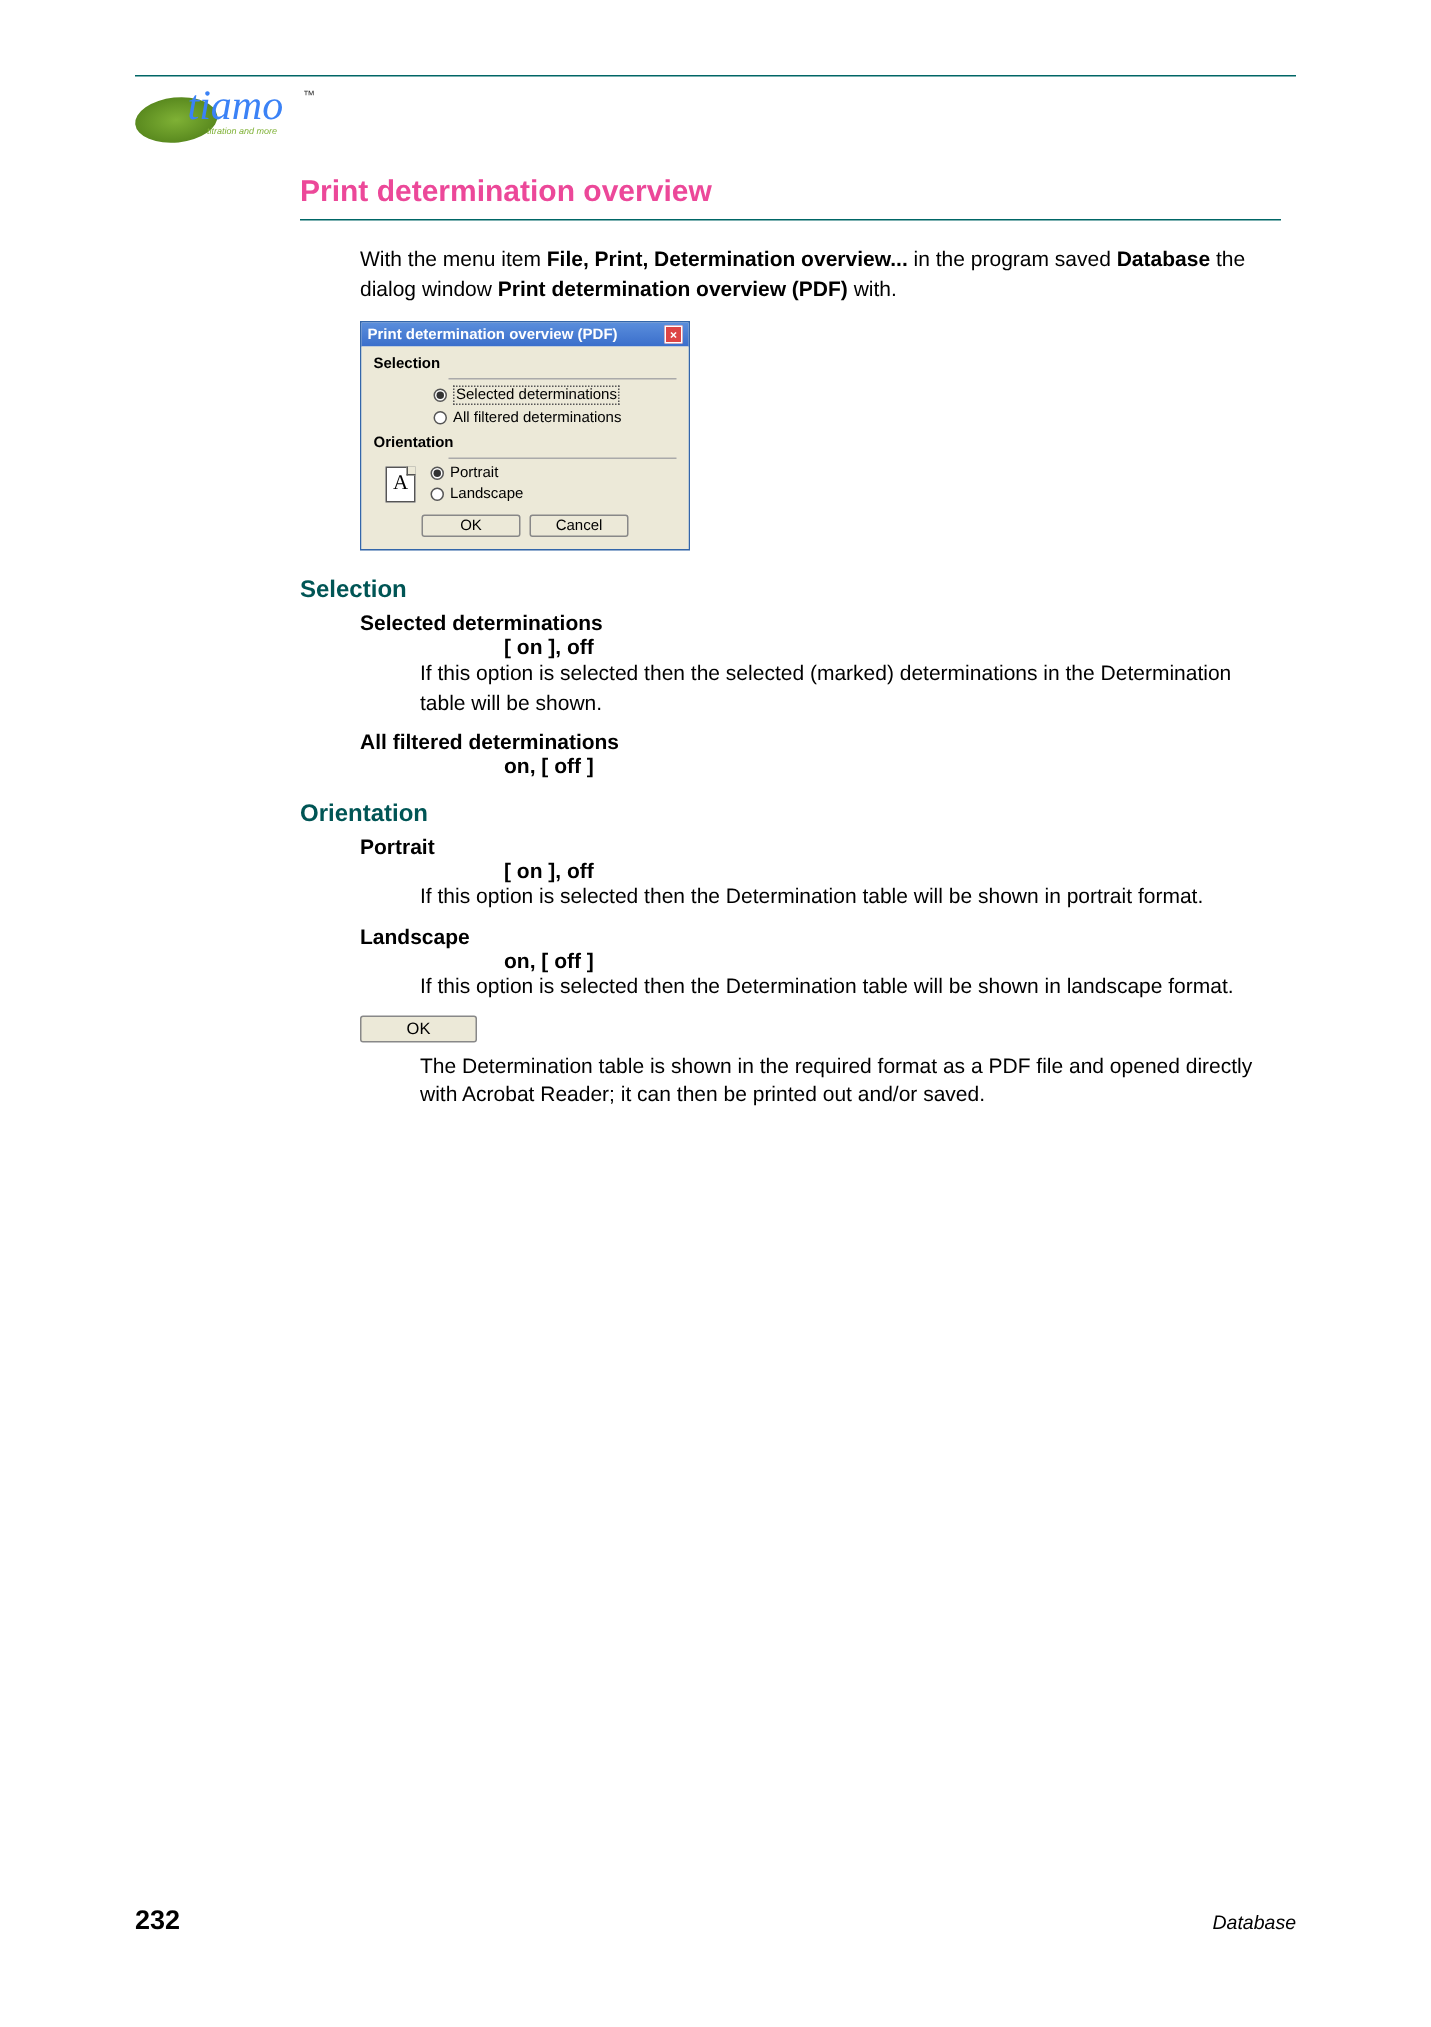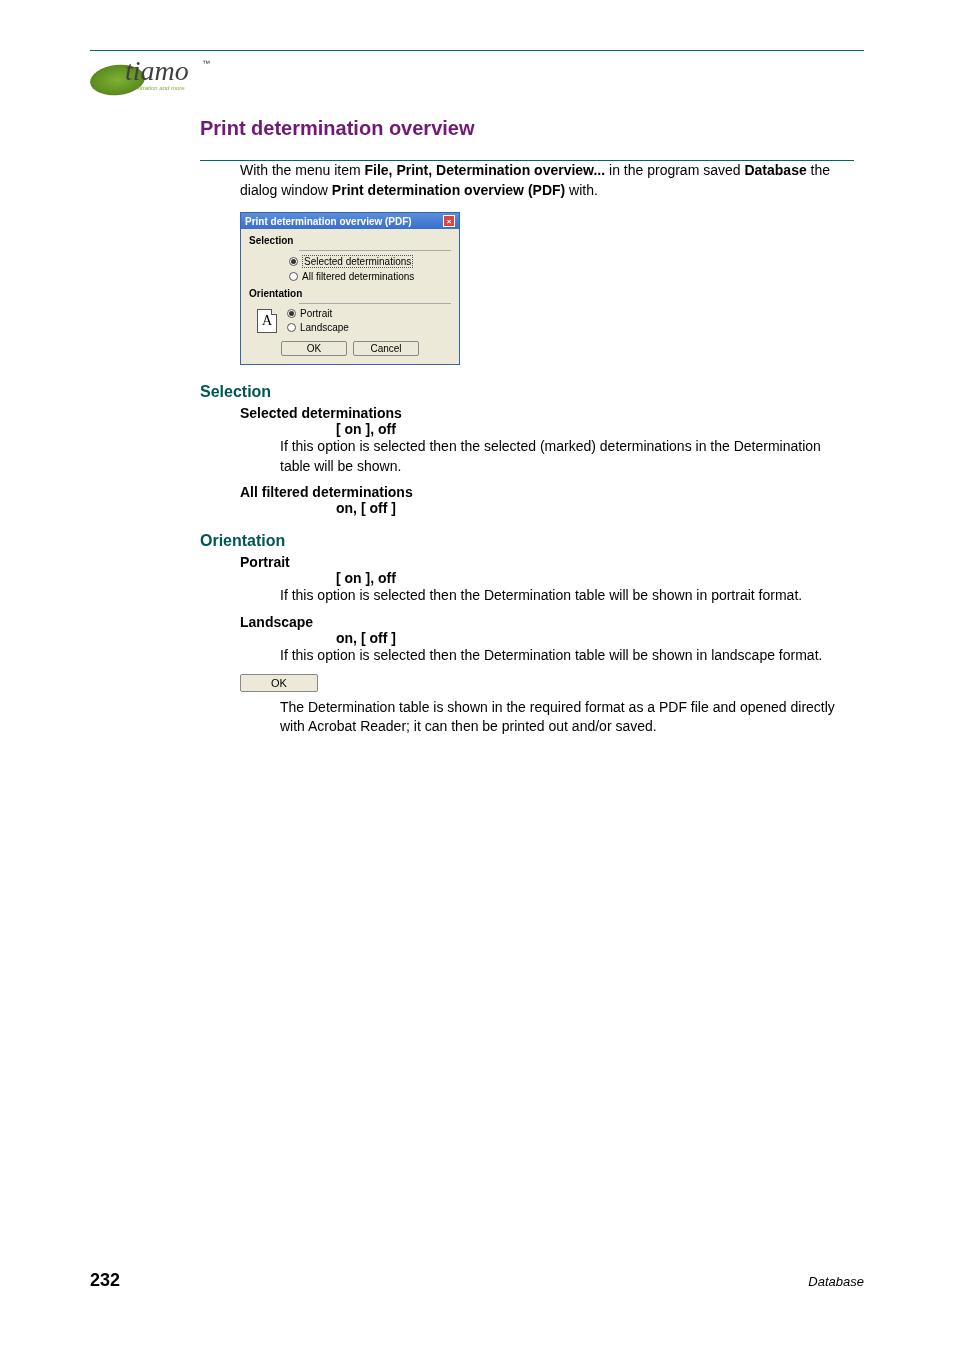--- a/index.html
+++ b/index.html
@@ -39,21 +39,21 @@
     border-radius: 50%;
     transform: rotate(-6deg);
   }
   .logo-text {
     position: absolute;
     left: 35px; top: -2px;
     font-family: "Times New Roman", serif;
     font-style: italic;
     font-size: 28px;
     font-weight: 500;
-    color: #404040;
+    color: #3b82f6;
     text-align: right;
   }
   .logo-tm {
     position: absolute;
     left: 112px; top: 2px;
     font-size: 8px;
     color: #333;
   }
   .logo-tag {
     position: absolute;
@@ -62,23 +62,24 @@
     color: #7fb135;
     font-style: italic;
   }
   .content {
     margin-left: 110px;
     margin-right: 10px;
   }
   .section-title {
     font-size: 20px;
     font-weight: bold;
-    color: #701a75;
+    color: #ec4899;
     border-bottom: 1px solid #006666;
-    padding-bottom: 20px;
+    padding-bottom: 6px;
+    margin-bottom: 16px;
   }
   .body-text {
     margin-left: 40px;
     margin-bottom: 12px;
     line-height: 1.4;
   }
   .body-text b { font-weight: bold; }
   .dialog-shot {
     margin-left: 40px;
     margin-bottom: 18px;

